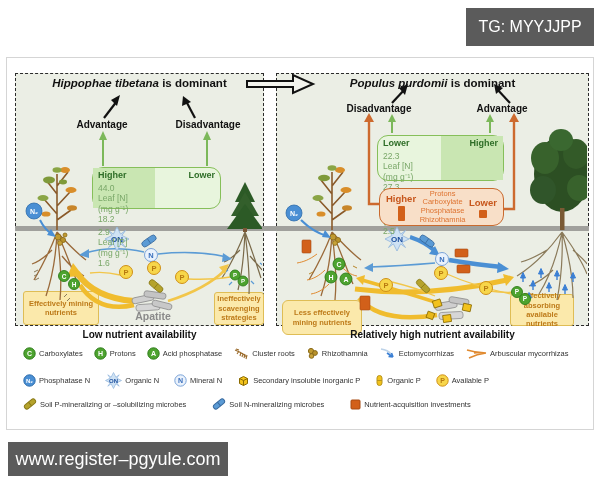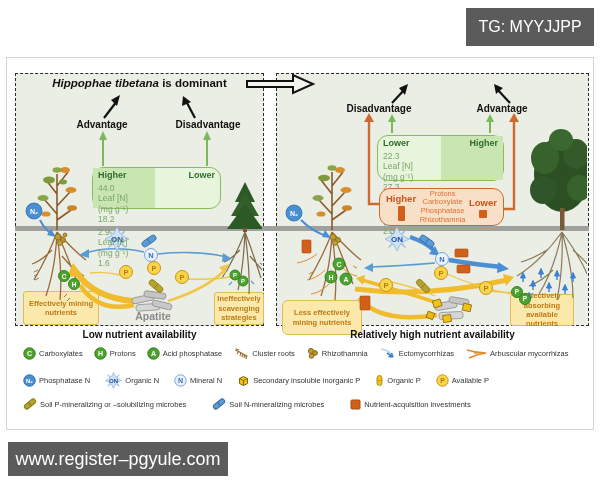--- a/index.html
+++ b/index.html
@@ -401,20 +401,23 @@
       <g transform="translate(240,218)">
         <circle r="5.5" fill="#4da32f" stroke="#2e7d1a" stroke-width="0.9"></circle>
         <text y="2.4" text-anchor="middle" font-size="6.5" font-weight="bold" fill="#fff">P</text>
       </g>
       <g transform="translate(248,225)">
         <circle r="5.5" fill="#4da32f" stroke="#2e7d1a" stroke-width="0.9"></circle>
         <text y="2.4" text-anchor="middle" font-size="6.5" font-weight="bold" fill="#fff">P</text>
       </g>
     </svg>
 
+    <div class="panel-title">
+      <span class="sp">Populus purdomii</span><span> is dominant</span>
+    </div>
     <div class="adv-label" style="left:102px;top:29px;">Disadvantage</div>
     <div class="adv-label" style="left:225px;top:29px;">Advantage</div>
 
     <div class="gtable hoverlay" style="left:100px;top:61px;width:125px;height:44px;">
       <div class="gt-dark" style="right:0;width:62px;"></div>
       <div class="gt-head">
         <span>Lower</span>
         <span>Higher</span>
       </div>
       <div class="gt-row">

